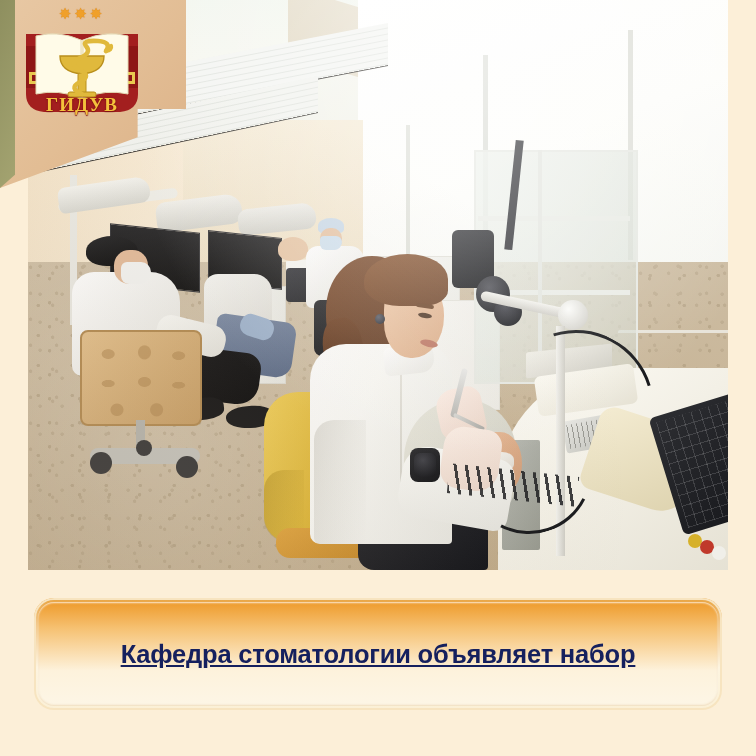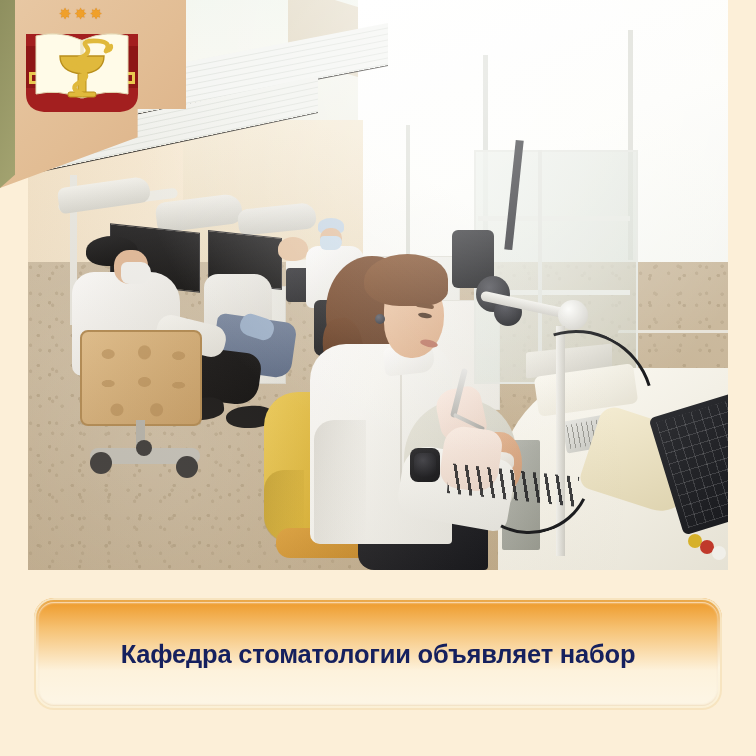--- a/index.html
+++ b/index.html
@@ -596,20 +596,21 @@
     box-sizing: border-box;
   }
   .banner-line {
     color: #15205e;
     font-weight: bold;
     font-size: 25.5px;
     line-height: 1.26;
     white-space: nowrap;
     font-family: "Liberation Sans", sans-serif;
     letter-spacing: -0.2px;
+    text-decoration: underline;
   }
 </style>
 </head>
 <body>
 
 <div id="poster">
 
   <div id="photo">
 
     <div class="ph ceiling"></div>
@@ -754,20 +755,21 @@
       <path d="M106 12 q-22 -6 -45 4 v58 q23 -9 45 -4 z" fill="#fffbe8" stroke="#e3d9b4" stroke-width="1"></path>
       <path d="M59 16 q1 -1 2 0 v58 q-1 1 -2 0 z" fill="#efe6c4"></path>
 
       <path d="M38 32 h44 q0 16 -22 18 q-22 -2 -22 -18 z" fill="#e0b93c" stroke="#b98f1c" stroke-width="1.4"></path>
       <rect x="56" y="49" width="8" height="22" rx="2" fill="#e0b93c" stroke="#b98f1c" stroke-width="1"></rect>
       <rect x="46" y="68" width="28" height="5" rx="2" fill="#e0b93c" stroke="#b98f1c" stroke-width="1"></rect>
 
       <path d="M60 70 q-14 -6 -2 -12 q12 -6 0 -12 q-12 -6 0 -12 q12 -5 6 -12 q-5 -6 12 -5 q14 1 8 10" fill="none" stroke="#e0b93c" stroke-width="4.6" stroke-linecap="round"></path>
       <path d="M84 27 q6 -1 5 -5" fill="none" stroke="#e0b93c" stroke-width="4.2" stroke-linecap="round"></path>
     </svg>
+    <div class="logo-caption">ГИДУВ</div>
   </div>
 
   <div id="banner-outer">
     <div id="banner-inner">
       <div class="banner-line">Кафедра стоматологии объявляет набор</div>
     </div>
   </div>
 
 </div>
 

